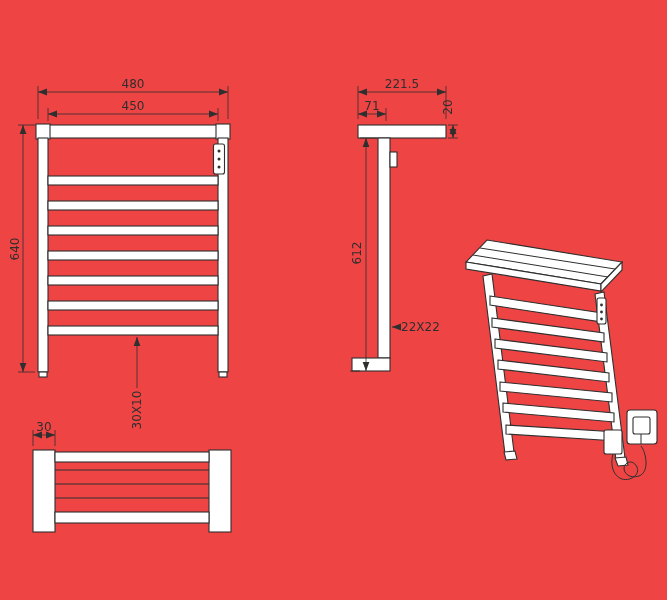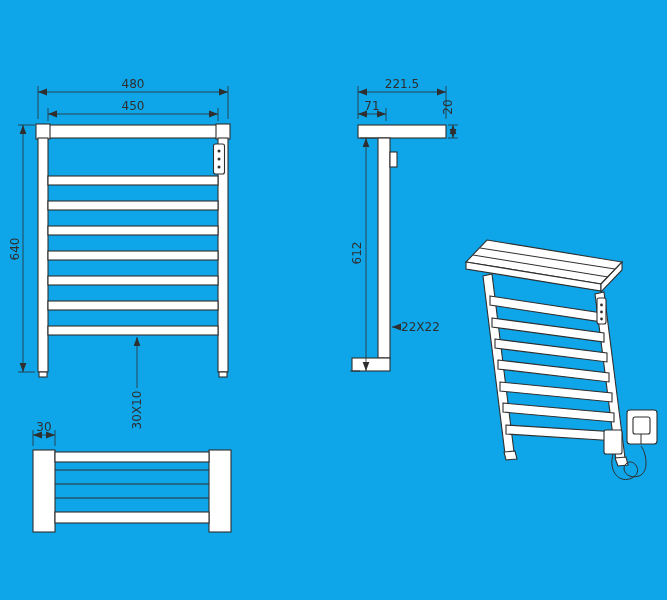--- a/index.html
+++ b/index.html
@@ -1,16 +1,16 @@
 <!DOCTYPE html>
 <html><head>
 <meta charset="utf-8">
 <style>
   html,body { margin:0; padding:0; background:#ffffff; }
-  #canvas { position:relative; width:667px; height:600px; background:#0ea5e9; overflow:hidden; }
+  #canvas { position:relative; width:667px; height:600px; background:#ef4444; overflow:hidden; }
   svg { position:absolute; left:0; top:0; }
   .part   { fill:#ffffff; stroke:#2f2f2f; stroke-width:1.1; }
   .partln { fill:none; stroke:#2f2f2f; stroke-width:1; }
   .solid  { fill:#2f2f2f; stroke:none; }
   .dimln  { fill:none; stroke:#2f2f2f; stroke-width:0.8; }
   .dimtx  { fill:#2f2f2f; font-family:"DejaVu Sans", sans-serif; font-size:12px; text-anchor:middle; }
   .dimtx.start { text-anchor:start; }
 </style>
 </head>
 <body>

